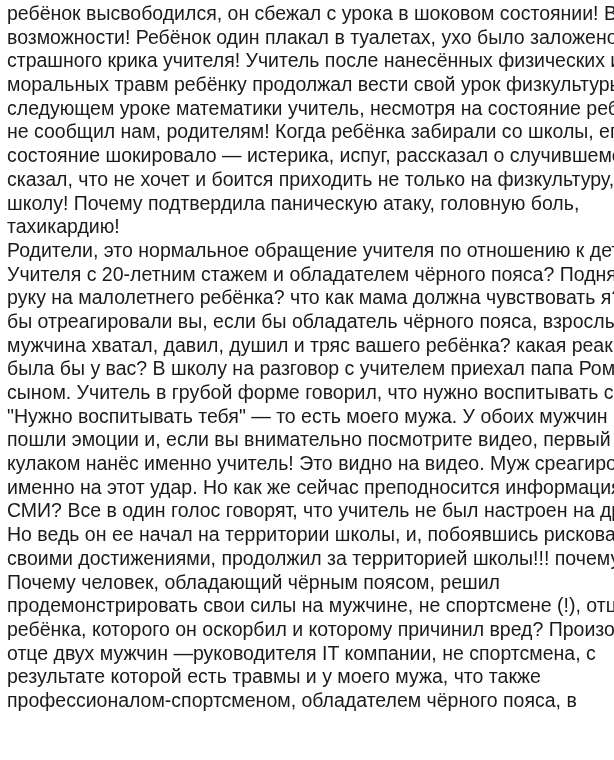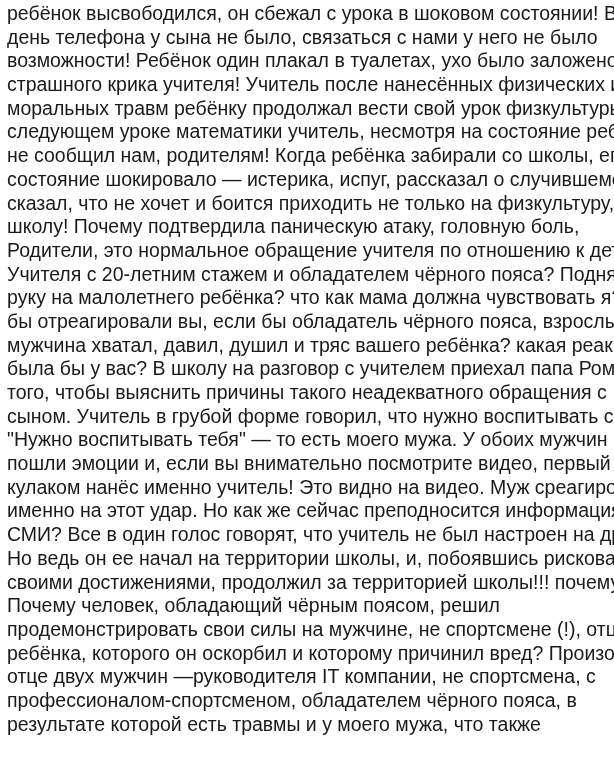--- a/index.html
+++ b/index.html
@@ -28,46 +28,45 @@
     white-space: pre;
     height: 23.7px;
   }
 </style>
 </head>
 <body>
 
 <main class="post-body">
   <p class="para">
     <span class="text-line" style="display:block">ребёнок высвободился, он сбежал с урока в шоковом состоянии! В этот</span>
-    <span class="text-line" style="display:block">день телефона у сына не было, связаться с нами у него не было</span>
     <span class="text-line" style="display:block">возможности! Ребёнок один плакал в туалетах, ухо было заложено от</span>
     <span class="text-line" style="display:block">страшного крика учителя! Учитель после нанесённых физических и</span>
     <span class="text-line" style="display:block">моральных травм ребёнку продолжал вести свой урок физкультуры. На</span>
     <span class="text-line" style="display:block">следующем уроке математики учитель, несмотря на состояние ребёнка,</span>
     <span class="text-line" style="display:block">не сообщил нам, родителям! Когда ребёнка забирали со школы, его</span>
     <span class="text-line" style="display:block">состояние шокировало — истерика, испуг, рассказал о случившемся,</span>
     <span class="text-line" style="display:block">сказал, что не хочет и боится приходить не только на физкультуру, а и в</span>
     <span class="text-line" style="display:block">школу! Почему подтвердила паническую атаку, головную боль,</span>
+    <span class="text-line" style="display:block">тахикардию!</span>
   </p>
   <p class="para">
     <span class="text-line" style="display:block">Родители, это нормальное обращение учителя по отношению к детям?</span>
     <span class="text-line" style="display:block">Учителя с 20-летним стажем и обладателем чёрного пояса? Поднять</span>
     <span class="text-line" style="display:block">руку на малолетнего ребёнка? что как мама должна чувствовать я? Как</span>
     <span class="text-line" style="display:block">бы отреагировали вы, если бы обладатель чёрного пояса, взрослый</span>
     <span class="text-line" style="display:block">мужчина хватал, давил, душил и тряс вашего ребёнка? какая реакция</span>
     <span class="text-line" style="display:block">была бы у вас? В школу на разговор с учителем приехал папа Ромы для</span>
-    <span class="text-line" style="display:block">того, чтобы выяснить причины такого неадекватного обращения с</span>
     <span class="text-line" style="display:block">сыном. Учитель в грубой форме говорил, что нужно воспитывать сына!</span>
     <span class="text-line" style="display:block">"Нужно воспитывать тебя" — то есть моего мужа. У обоих мужчин в ход</span>
     <span class="text-line" style="display:block">пошли эмоции и, если вы внимательно посмотрите видео, первый удар</span>
     <span class="text-line" style="display:block">кулаком нанёс именно учитель! Это видно на видео. Муж среагировал</span>
     <span class="text-line" style="display:block">именно на этот удар. Но как же сейчас преподносится информация в</span>
     <span class="text-line" style="display:block">СМИ? Все в один голос говорят, что учитель не был настроен на драку!</span>
     <span class="text-line" style="display:block">Но ведь он ее начал на территории школы, и, побоявшись рисковать</span>
     <span class="text-line" style="display:block">своими достижениями, продолжил за территорией школы!!! почему?</span>
     <span class="text-line" style="display:block">Почему человек, обладающий чёрным поясом, решил</span>
     <span class="text-line" style="display:block">продемонстрировать свои силы на мужчине, не спортсмене (!), отце</span>
     <span class="text-line" style="display:block">ребёнка, которого он оскорбил и которому причинил вред? Произошла</span>
     <span class="text-line" style="display:block">отце двух мужчин —руководителя IT компании, не спортсмена, с</span>
+    <span class="text-line" style="display:block">результате которой есть травмы и у моего мужа, что также</span>
     <span class="text-line" style="display:block">профессионалом-спортсменом, обладателем чёрного пояса, в</span>
-    <span class="text-line" style="display:block">результате которой есть травмы и у моего мужа, что также</span>
   </p>
 </main>
 
 </body></html>

